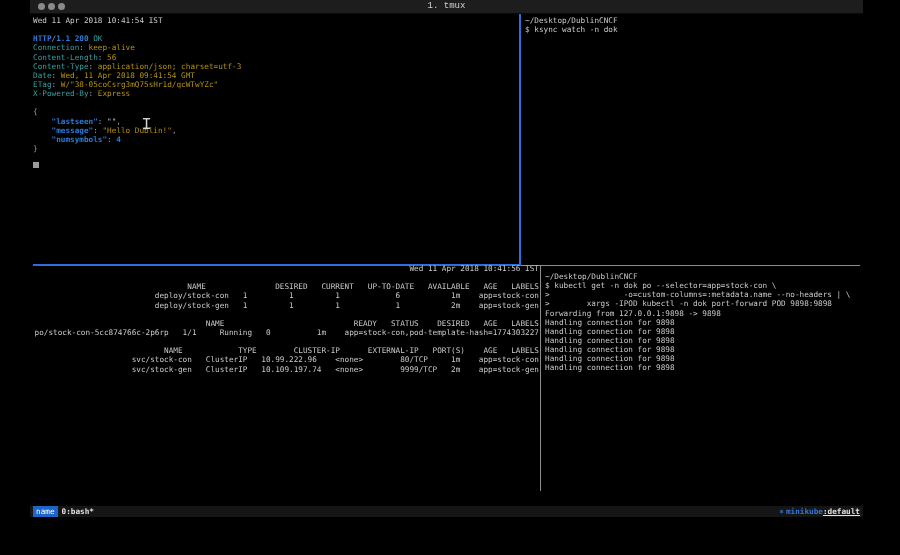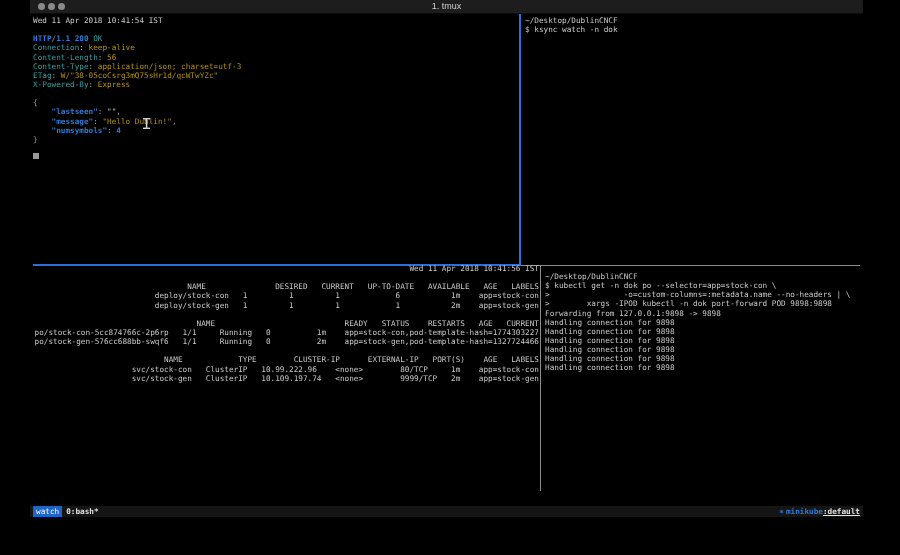--- a/index.html
+++ b/index.html
@@ -5,21 +5,21 @@
   html,body{margin:0;padding:0;background:#000;}
   .screen{position:relative;width:900px;height:555px;background:#000;overflow:hidden;
           font-family:"DejaVu Sans Mono",monospace;}
   .window{position:absolute;left:30px;top:0;width:833px;height:513px;background:#000;}
   
   .titlebar{position:absolute;left:0;top:0;right:0;height:13px;background:#1d1d1d;
             border-bottom:1px solid #0a0a0a;}
   .lights{position:absolute;left:8px;top:3px;display:flex;gap:3px;}
   .light{width:7px;height:7px;border-radius:50%;background:#8a8a8a;}
   .title{position:absolute;left:0;right:0;top:0;height:13px;line-height:13px;text-align:center;
-         color:#cfcfcf;font-family:Liberation Sans, sans-serif;font-size:9px;}
+         color:#cfcfcf;font-family:Liberation Mono, monospace;font-size:9px;}
   
   .term{position:absolute;left:0;top:14px;right:0;bottom:0;background:#000;
         font-size:7.7px;line-height:9.15px;color:#c9c9c9;}
   .pane{position:absolute;overflow:hidden;}
   .term-line{white-space:pre;height:9.15px;}
   .pane-tl{left:3px;top:2px;width:485px;height:248px;}
   .pane-tr{left:495px;top:2px;width:335px;height:248px;}
   .pane-bl{left:3px;top:250px;width:506px;height:218px;text-align:right;}
   .pane-br{left:515px;top:258px;width:315px;height:218px;}
   
@@ -63,20 +63,21 @@
 
     <div class="term">
 
       <div class="pane pane-tl">
           <div class="term-line"><span class="c-fg">Wed 11 Apr 2018 10:41:54 IST</span></div>
           <div class="term-line"><span class="c-fg">&nbsp;</span></div>
           <div class="term-line"><span class="c-blue">HTTP</span><span class="c-gray">/</span><span class="c-blue">1.1 200</span><span class="c-fg"> </span><span class="c-cyan">OK</span></div>
           <div class="term-line"><span class="c-cyan">Connection</span><span class="c-gray">: </span><span class="c-yellow">keep-alive</span></div>
           <div class="term-line"><span class="c-cyan">Content-Length</span><span class="c-gray">: </span><span class="c-yellow">56</span></div>
           <div class="term-line"><span class="c-cyan">Content-Type</span><span class="c-gray">: </span><span class="c-yellow">application/json; charset=utf-3</span></div>
+          <div class="term-line"><span class="c-cyan">Date</span><span class="c-gray">: </span><span class="c-yellow">Wed, 11 Apr 2018 09:41:54 GMT</span></div>
           <div class="term-line"><span class="c-cyan">ETag</span><span class="c-gray">: </span><span class="c-yellow">W/"38-05coCsrg3mQ75sHr1d/qcWTwYZc"</span></div>
           <div class="term-line"><span class="c-cyan">X-Powered-By</span><span class="c-gray">: </span><span class="c-yellow">Express</span></div>
           <div class="term-line"><span class="c-fg">&nbsp;</span></div>
           <div class="term-line"><span class="c-gray">{</span></div>
           <div class="term-line"><span class="c-fg">    </span><span class="c-blue">"lastseen"</span><span class="c-gray">: </span><span class="c-fg">""</span><span class="c-gray">,</span></div>
           <div class="term-line"><span class="c-fg">    </span><span class="c-blue">"message"</span><span class="c-gray">: </span><span class="c-yellow">"Hello Dublin!"</span><span class="c-gray">,</span></div>
           <div class="term-line"><span class="c-fg">    </span><span class="c-blue">"numsymbols"</span><span class="c-gray">: </span><span class="c-blue">4</span></div>
           <div class="term-line"><span class="c-gray">}</span></div>
           <div class="term-line"><span class="c-fg">&nbsp;</span></div>
           <div class="term-line"><span class="c-fg cursor-block"> </span></div>
@@ -98,23 +99,22 @@
       <div class="hdiv-blue"></div>
       <div class="hdiv-gray"></div>
 
       <div class="pane pane-bl">
           <div class="term-line"><span class="c-fg">Wed 11 Apr 2018 10:41:56 IST</span></div>
           <div class="term-line"><span class="c-fg">&nbsp;</span></div>
           <div class="term-line"><span class="c-fg">NAME               DESIRED   CURRENT   UP-TO-DATE   AVAILABLE   AGE   LABELS</span></div>
           <div class="term-line"><span class="c-fg">deploy/stock-con   1         1         1            6           1m    app=stock-con</span></div>
           <div class="term-line"><span class="c-fg">deploy/stock-gen   1         1         1            1           2m    app=stock-gen</span></div>
           <div class="term-line"><span class="c-fg">&nbsp;</span></div>
-          <div class="term-line"><span class="c-fg">NAME                            READY   STATUS    RESTARTS   AGE   CURRENT</span></div>
+          <div class="term-line"><span class="c-fg">NAME                            READY   STATUS    DESIRED   AGE   LABELS</span></div>
           <div class="term-line"><span class="c-fg">po/stock-con-5cc874766c-2p6rp   1/1     Running   0          1m    app=stock-con,pod-template-hash=1774303227</span></div>
-          <div class="term-line"><span class="c-fg">po/stock-gen-576cc688bb-swqf6   1/1     Running   0          2m    app=stock-gen,pod-template-hash=1327724466</span></div>
           <div class="term-line"><span class="c-fg">&nbsp;</span></div>
           <div class="term-line"><span class="c-fg">NAME            TYPE        CLUSTER-IP      EXTERNAL-IP   PORT(S)    AGE   LABELS</span></div>
           <div class="term-line"><span class="c-fg">svc/stock-con   ClusterIP   10.99.222.96    &lt;none&gt;        80/TCP     1m    app=stock-con</span></div>
           <div class="term-line"><span class="c-fg">svc/stock-gen   ClusterIP   10.109.197.74   &lt;none&gt;        9999/TCP   2m    app=stock-gen</span></div>
         </div>
 
       <div class="vdiv-bottom"></div>
 
       <div class="pane pane-br">
           <div class="term-line"><span class="c-fg">~/Desktop/DublinCNCF</span></div>
@@ -124,21 +124,21 @@
           <div class="term-line"><span class="c-fg">Forwarding from 127.0.0.1:9898 -&gt; 9898</span></div>
           <div class="term-line"><span class="c-fg">Handling connection for 9898</span></div>
           <div class="term-line"><span class="c-fg">Handling connection for 9898</span></div>
           <div class="term-line"><span class="c-fg">Handling connection for 9898</span></div>
           <div class="term-line"><span class="c-fg">Handling connection for 9898</span></div>
           <div class="term-line"><span class="c-fg">Handling connection for 9898</span></div>
           <div class="term-line"><span class="c-fg">Handling connection for 9898</span></div>
         </div>
 
       <div class="statusbar">
-        <span class="session-badge">watch</span>
+        <span class="session-badge">name</span>
         <span class="window-label">0:bash*</span>
         <span class="status-right">
           <span class="kube-icon">⎈</span>
           <span class="kube-cluster">minikube</span>
           <span class="kube-ns">:default</span>
         </span>
       </div>
 
     </div>
   </div>

